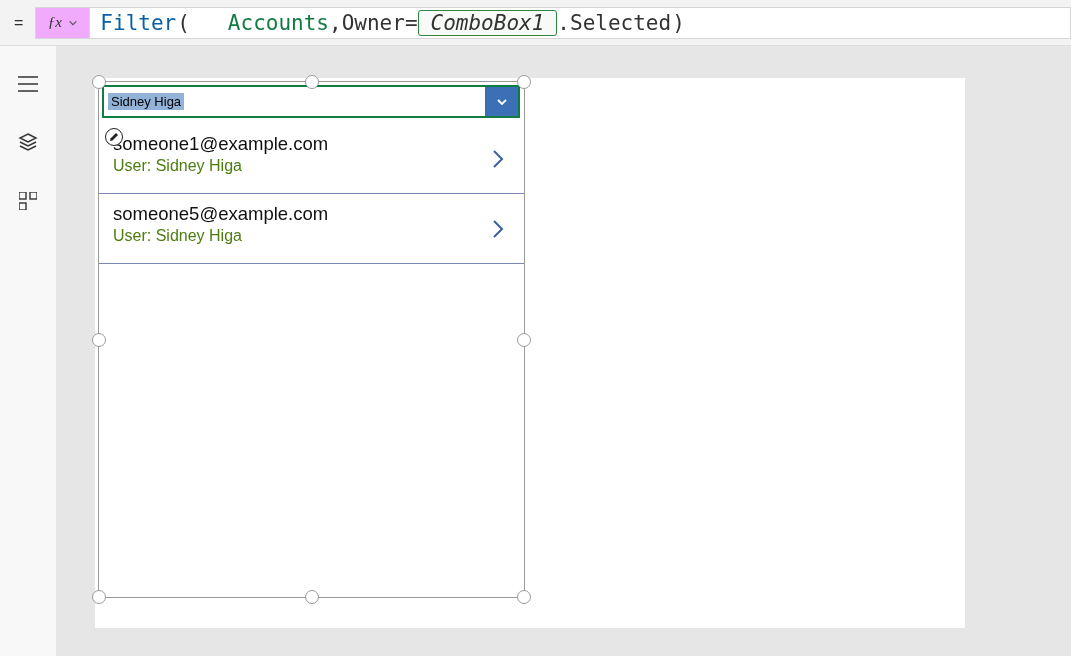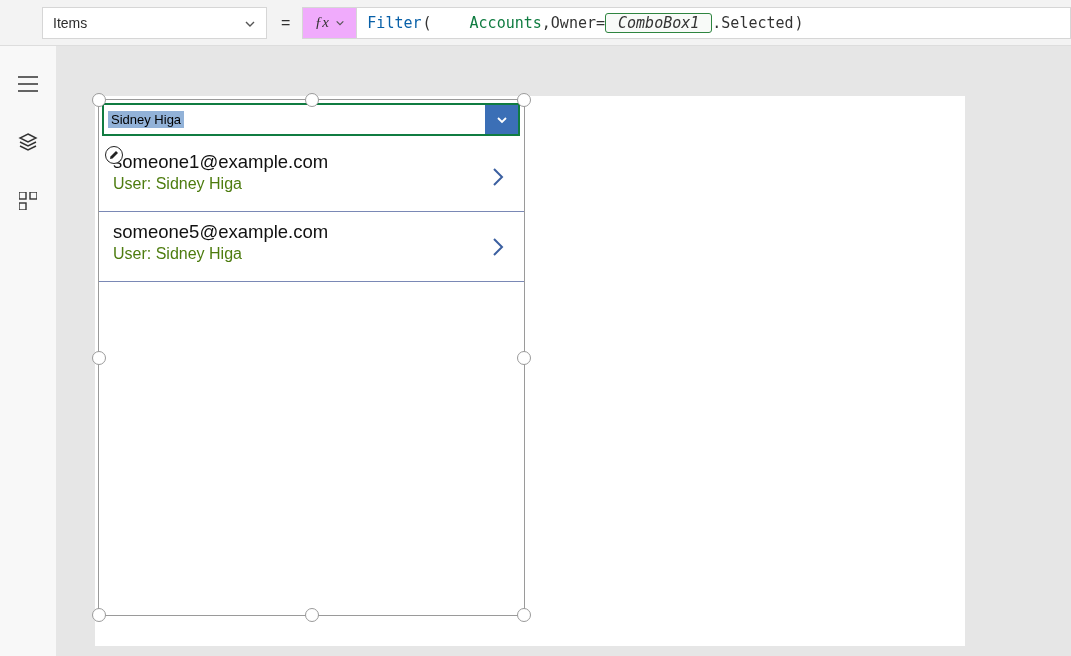--- a/index.html
+++ b/index.html
@@ -64,21 +64,21 @@
   }
   .formula-input {
     flex: 1;
     height: 32px;
     background: #fff;
     border: 1px solid #d6d6d6;
     display: flex;
     align-items: center;
     padding: 0 10px;
     font-family: Consolas, monospace;
-    font-size: 15px;
+    font-size: 21px;
     color: #333;
     white-space: pre;
   }
   .tok-func { color: #0860a8; }
   .tok-paren { color: #333; padding: 0 1px;}
   .tok-table { color: #107c41; margin-left: 37px; }
   .tok-op { color: #333; }
   .tok-field { color: #333; }
   .tok-ctrl {
     color: #333;
@@ -106,21 +106,21 @@
 
   
   .canvas {
     position: absolute;
     left: 57px; top: 46px; right: 0; bottom: 0;
     background: #e6e6e6;
   }
   .artboard {
     position: absolute;
     left: 38px;
-    top: 50px;
+    top: 32px;
     width: 870px;
     height: 550px;
     background: #ffffff;
   }
 
   
   .gallery {
     position: absolute;
     left: 3px;
     top: 3px;
@@ -211,28 +211,20 @@
     right: 18px;
     top: 24px;
   }
 
   svg { display: block; }
 </style>
 </head>
 <body>
 
 <div class="top-bar">
-  <div class="property-dropdown">
-    <span>Items</span>
-    <span class="chev">
-      <svg width="12" height="12" viewBox="0 0 12 12">
-          <path d="M2 4 L6 8 L10 4" stroke="#555" stroke-width="1.4" fill="none"></path>
-        </svg>
-    </span>
-  </div>
   <div class="equals">=</div>
   <div class="fx-box">
     <span class="fx-glyph">ƒx</span>
     <svg width="10" height="10" viewBox="0 0 12 12">
         <path d="M2 4 L6 8 L10 4" stroke="#555" stroke-width="1.4" fill="none"></path>
       </svg>
   </div>
   <div class="formula-input">
     <span class="tok-func">Filter</span><span class="tok-paren">(</span> <span class="tok-table">Accounts</span><span class="tok-op">,</span> <span class="tok-field">Owner</span> <span class="tok-op">=</span> <span class="tok-ctrl">ComboBox1</span><span class="tok-field">.Selected</span> <span class="tok-paren">)</span>
   </div>

